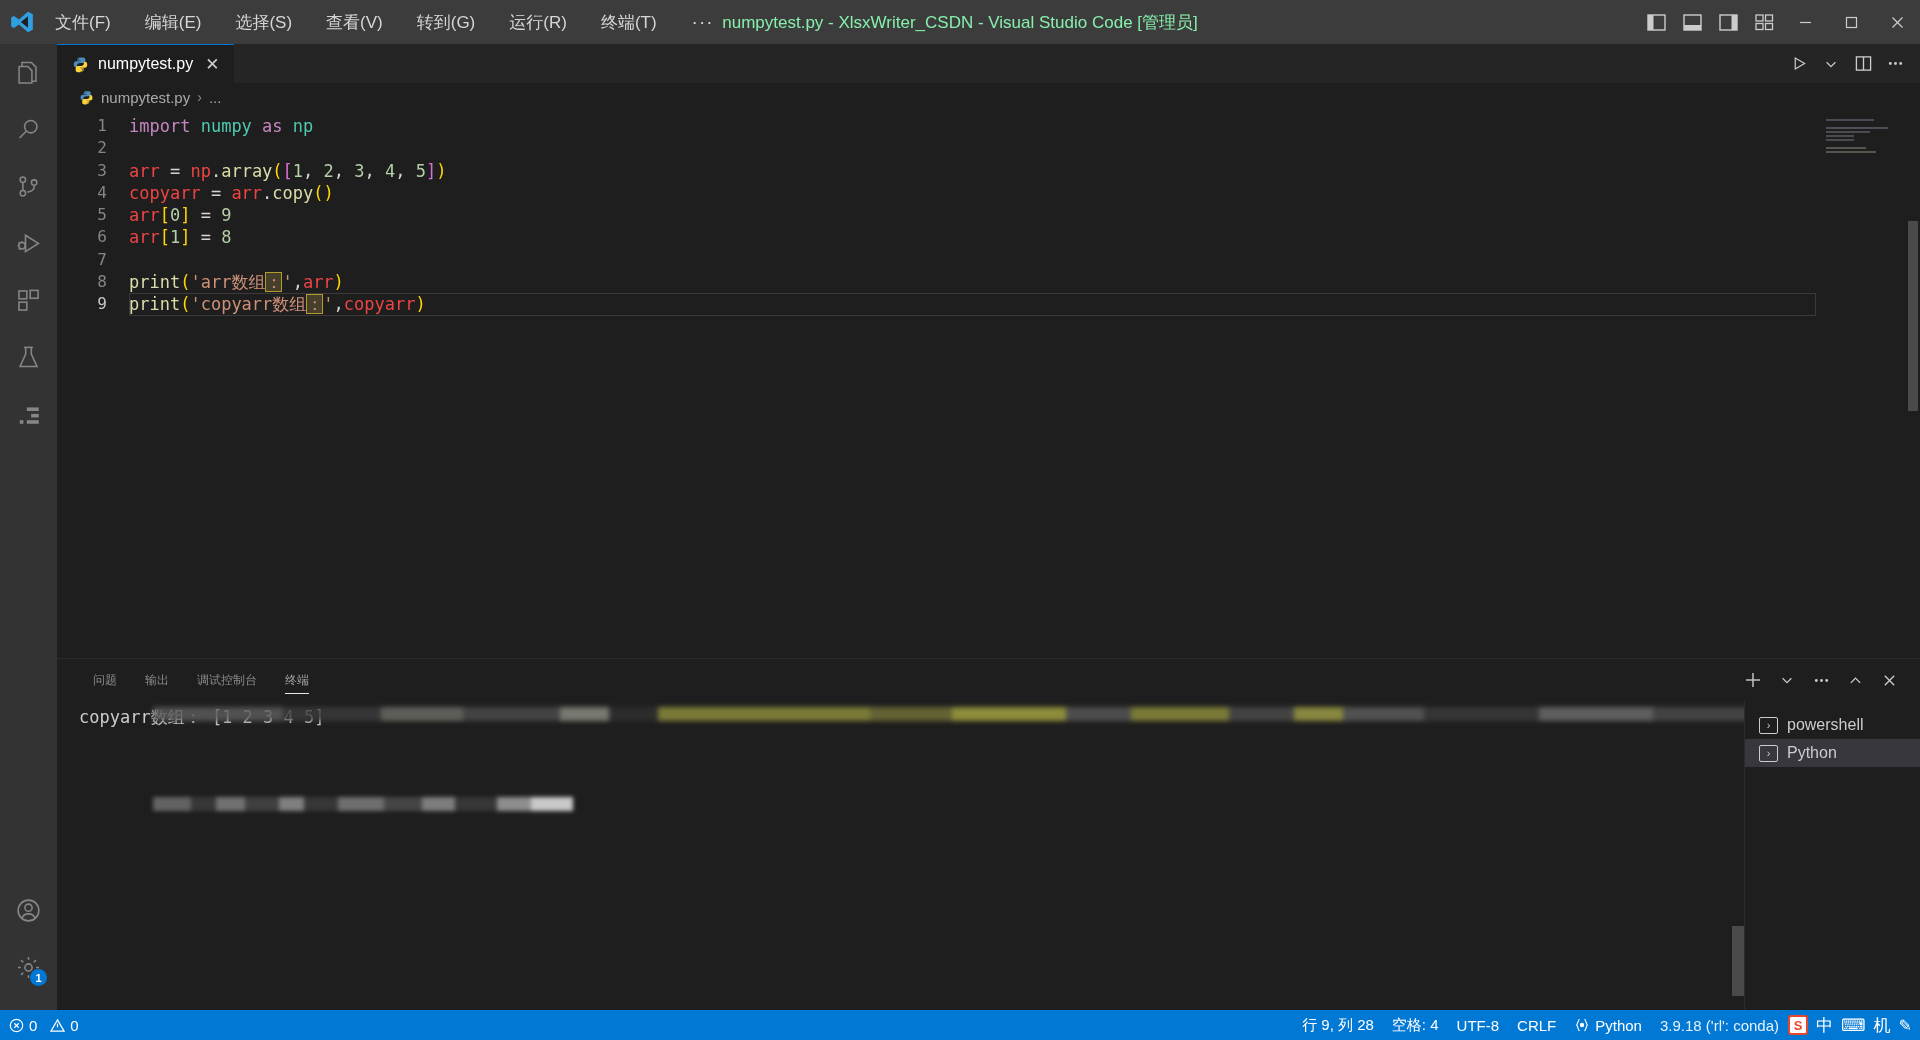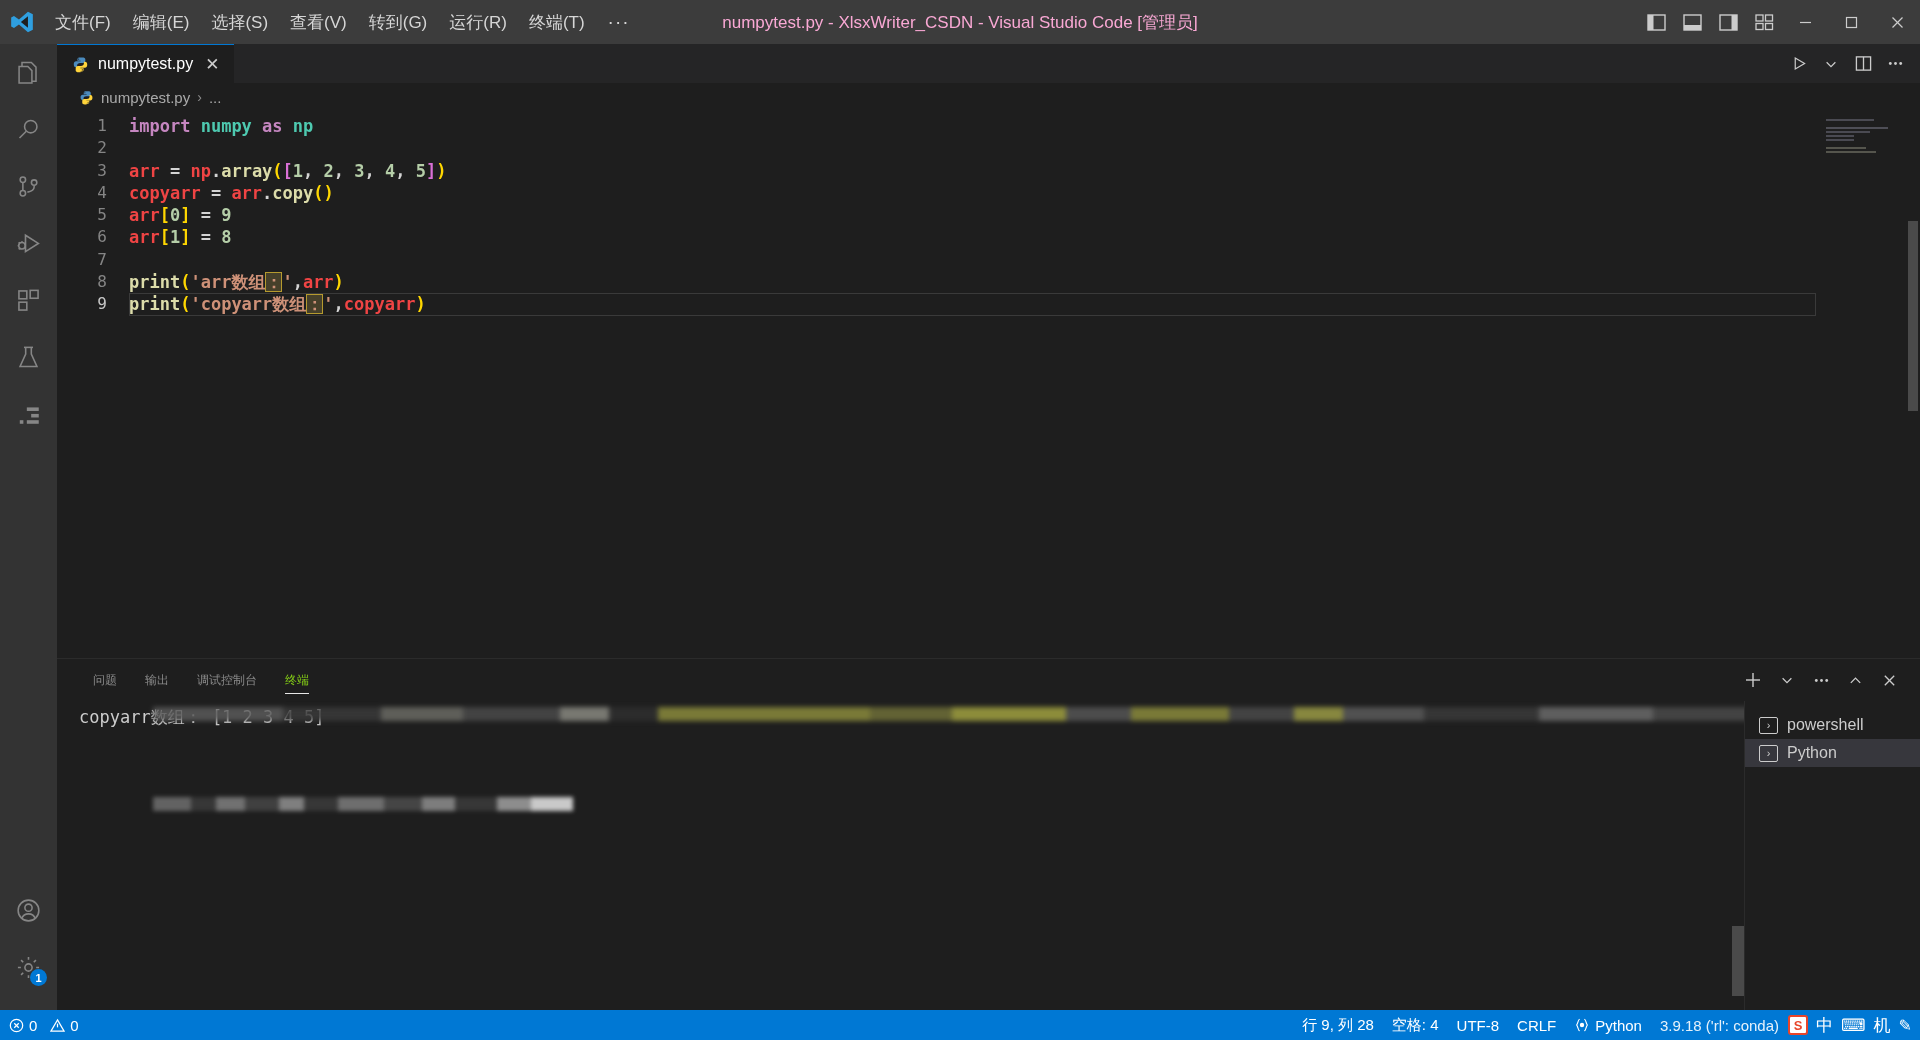--- a/index.html
+++ b/index.html
@@ -10,28 +10,28 @@
     overflow: hidden;
   }
   #app { position: relative; width: 1920px; height: 1040px; display: flex; flex-direction: column; }
 
   
   .titlebar {
     height: 44px; background: #3c3c3c; display: flex; align-items: center;
     flex: 0 0 44px; position: relative; color: #cccccc;
   }
   .vscode-logo { width: 44px; height: 44px; display: flex; align-items: center; justify-content: center; }
-  .menubar { display: flex; align-items: center; gap: 0px; justify-content: flex-end; }
+  .menubar { display: flex; align-items: center; gap: 12px; justify-content: flex-end; }
   .menu-item {
     font-size: 17px; padding: 4px 11px; color: #d6d6d6; white-space: nowrap; cursor: default;
   }
   .menu-dots { font-size: 19px; padding: 2px 12px; color: #d6d6d6; letter-spacing: 1px; }
   .title-center {
     position: absolute; left: 0; right: 0; text-align: center; font-size: 17px;
-    color: #f9a8d4; pointer-events: none;
+    color: #86efac; pointer-events: none;
   }
   .title-right { margin-left: auto; display: flex; align-items: center; height: 44px; z-index: 2; }
   .layout-btn { width: 36px; height: 44px; display: flex; align-items: center; justify-content: center; }
   .win-btn { width: 46px; height: 44px; display: flex; align-items: center; justify-content: center; font-size: 15px; color: #ccc; }
 
   
   .body-row { flex: 1; display: flex; min-height: 0; }
 
   
   .activitybar {
@@ -76,21 +76,21 @@
   .code {
     font-family: "DejaVu Sans Mono", "Liberation Mono", monospace;
     font-size: 17px; line-height: 22.3px; padding-top: 4px;
   }
   .cline { display: flex; height: 22.3px; align-items: center; position: relative; }
   .gutter {
     width: 72px; text-align: right; padding-right: 22px; color: #858585;
     font-size: 16px; flex: 0 0 72px; user-select: none;
   }
   .cline.active .gutter { color: #c6c6c6; }
-  .ctext { white-space: pre; font-weight: bold; }
+  .ctext { white-space: pre; }
   .cline.current-line::after {
     content: ""; position: absolute; left: 72px; right: 104px; top: 0; bottom: 0;
     border: 1px solid #3a3a3a; pointer-events: none;
   }
   .kw   { color: #c586c0; }
   .mod  { color: #4ec9b0; }
   .var  { color: #ef4444; }
   .fn   { color: #dcdcaa; }
   .num  { color: #b5cea8; }
   .op   { color: #d4d4d4; }
@@ -110,21 +110,21 @@
   }
   .editor-scrollbar .thumb { position: absolute; right: 2px; top: 110px; width: 10px; height: 190px; background: #4a4a4a; }
 
   
   .panel { height: 352px; background: #1e1e1e; display: flex; flex-direction: column; flex: 0 0 352px; border-top: 1px solid #2b2b2b; }
   .panel-head { height: 42px; display: flex; align-items: center; flex: 0 0 42px; padding-left: 22px; }
   .ptab {
     font-size: 12px; color: #8a8a8a; padding: 0 14px; height: 42px;
     display: flex; align-items: center; position: relative; white-space: nowrap;
   }
-  .ptab.active { color: #84cc16; }
+  .ptab.active { color: #a3a3a3; }
   .ptab.active::after {
     content: ""; position: absolute; left: 14px; right: 14px; bottom: 7px; height: 1px; background: #e7e7e7;
   }
   .panel-actions { margin-left: auto; display: flex; align-items: center; padding-right: 16px; gap: 4px; }
   .pa-btn { width: 30px; height: 42px; display: flex; align-items: center; justify-content: center; color: #cccccc; }
   .panel-body { flex: 1; display: flex; min-height: 0; }
   .term-area { flex: 1; position: relative; overflow: hidden; padding: 6px 0 0 0; min-width: 0; }
   .term-text {
     font-family: "DejaVu Sans Mono", "Liberation Mono", monospace;
     font-size: 17px; line-height: 20.5px; color: #cccccc; padding-left: 22px; white-space: pre;

